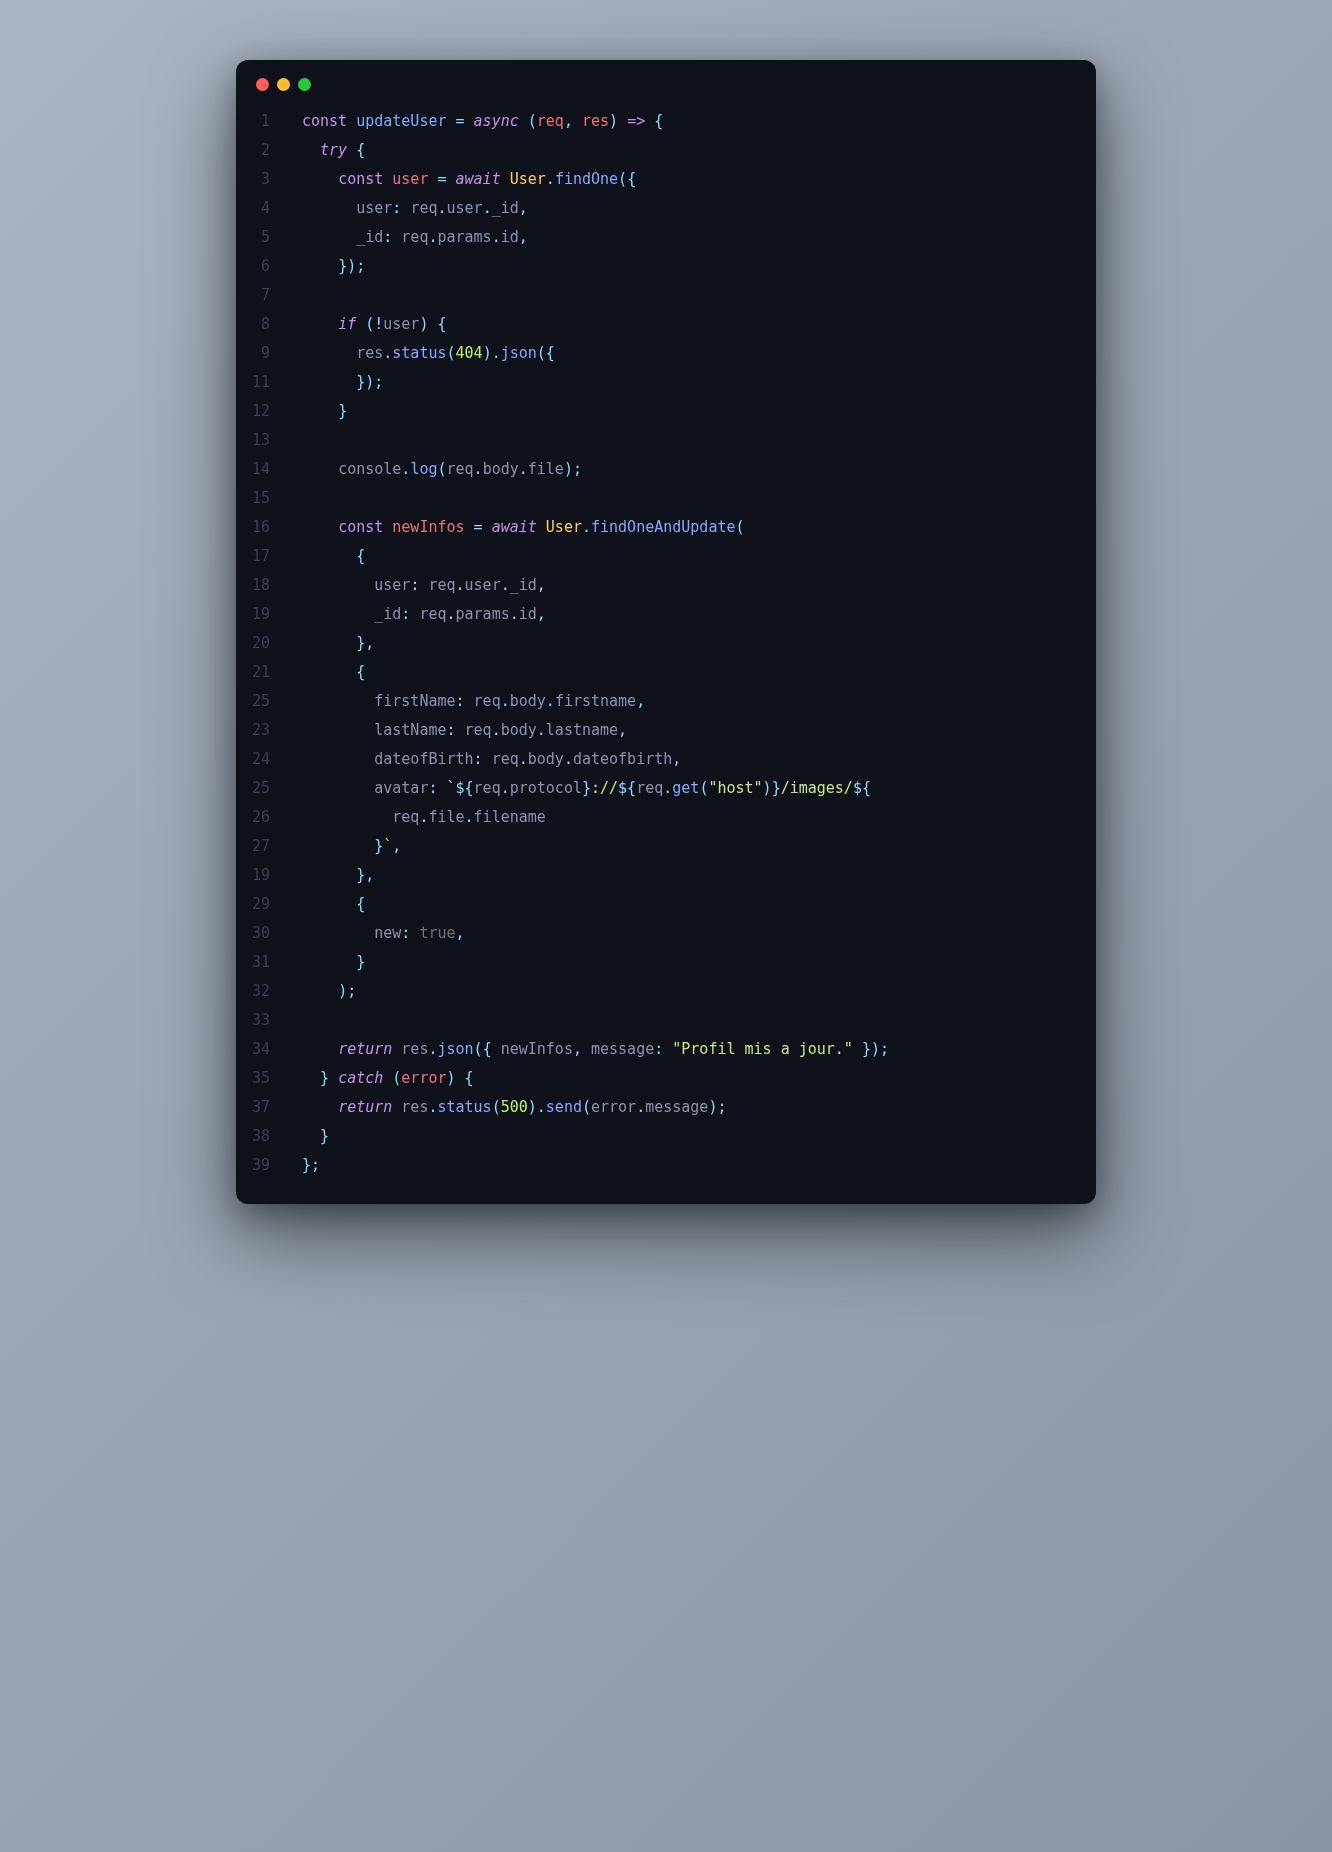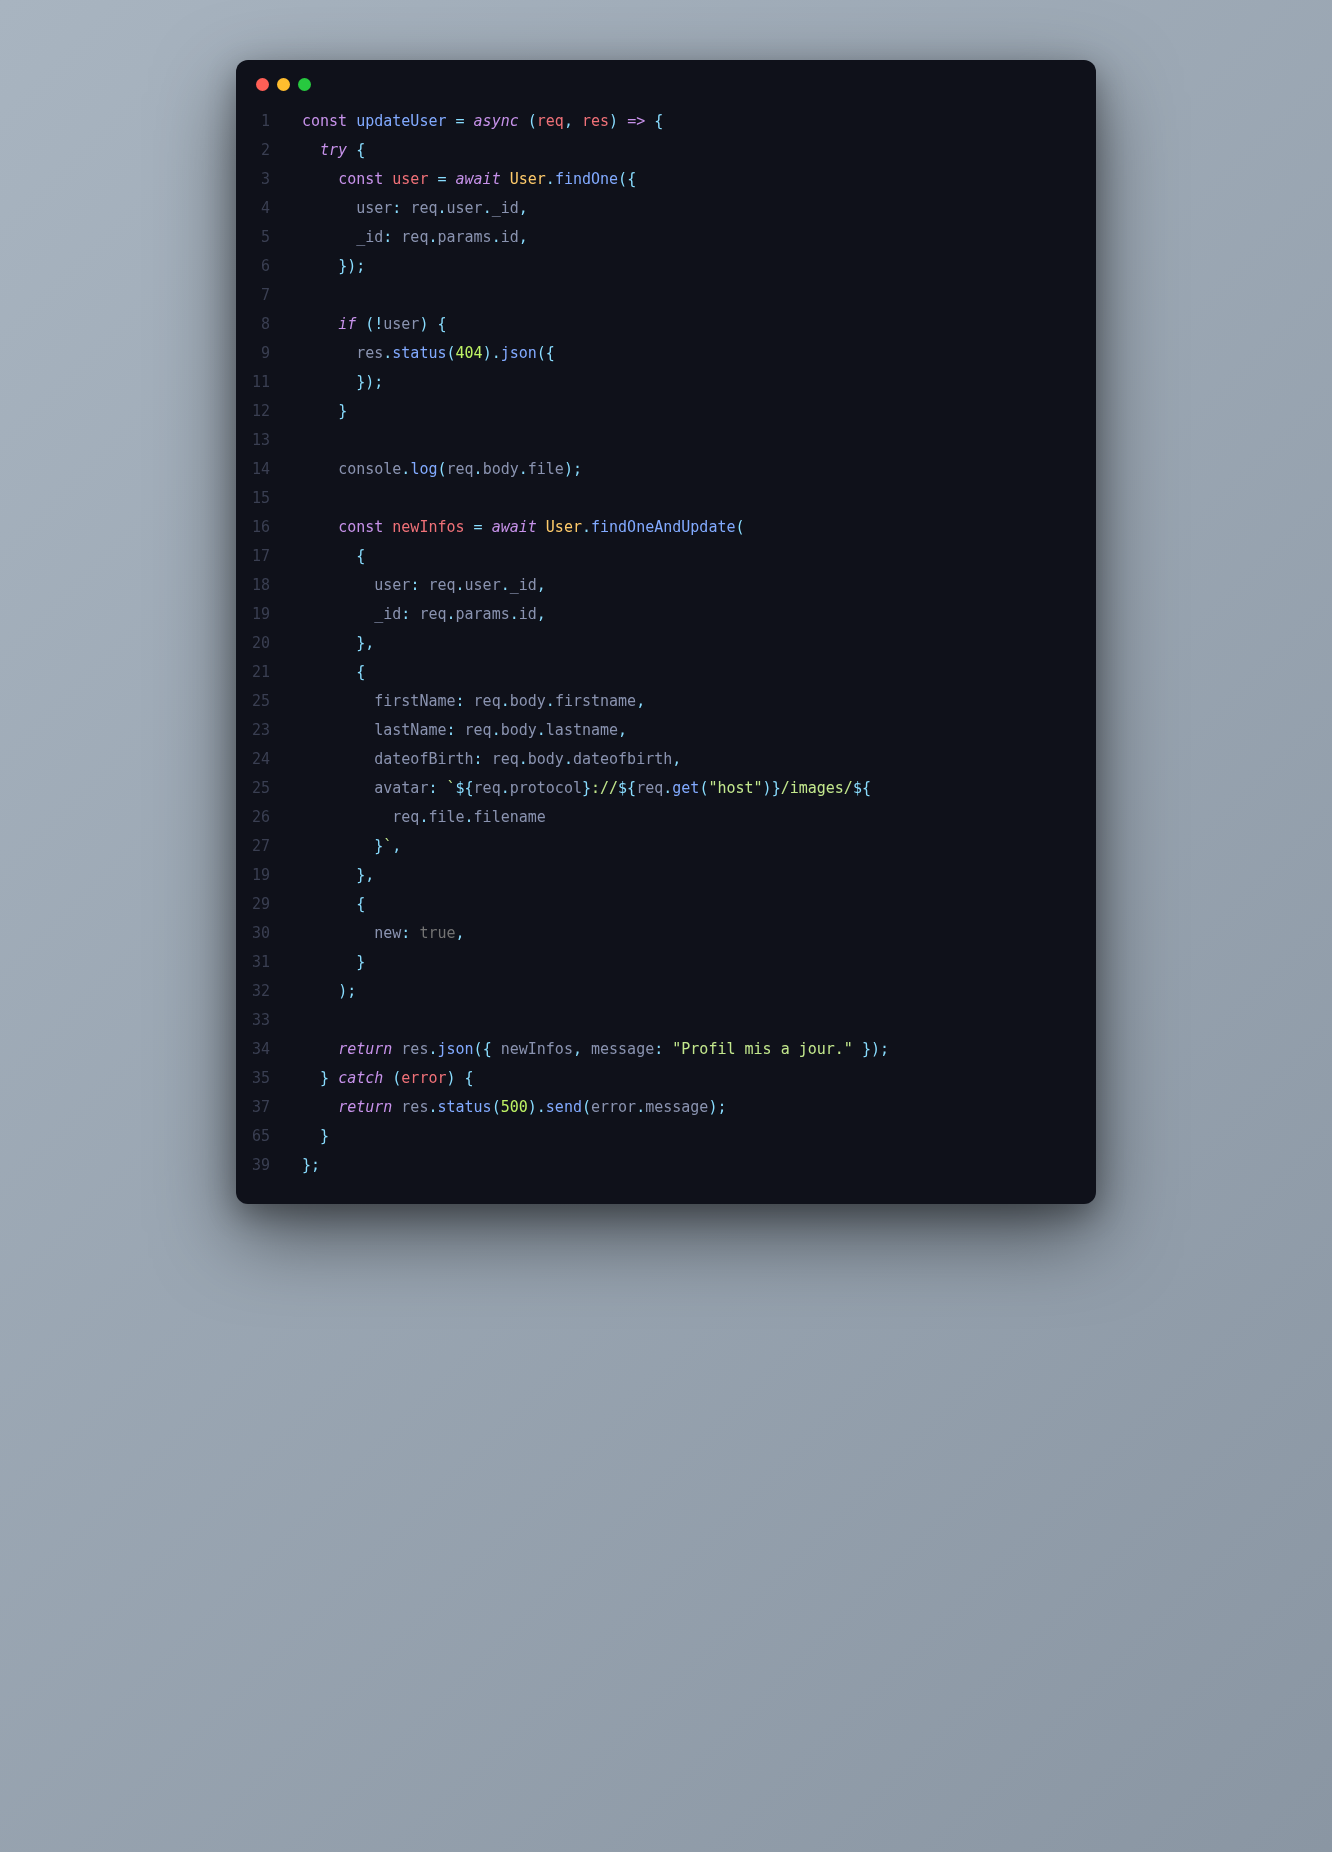--- a/index.html
+++ b/index.html
@@ -102,16 +102,16 @@
       <div class="line"><div class="gutter">27</div><div class="code"><span>        </span><span class="tmpl">}</span><span class="str">`</span><span class="op">,</span></div></div>
       <div class="line"><div class="gutter">19</div><div class="code"><span>      </span><span class="op">}</span><span class="op">,</span></div></div>
       <div class="line"><div class="gutter">29</div><div class="code"><span>      </span><span class="op">{</span></div></div>
       <div class="line"><div class="gutter">30</div><div class="code"><span>        </span><span class="ident">new</span><span class="op">:</span><span> </span><span class="bool">true</span><span class="op">,</span></div></div>
       <div class="line"><div class="gutter">31</div><div class="code"><span>      </span><span class="op">}</span></div></div>
       <div class="line"><div class="gutter">32</div><div class="code"><span>    </span><span class="op">)</span><span class="op">;</span></div></div>
       <div class="line"><div class="gutter">33</div><div class="code">&nbsp;</div></div>
       <div class="line"><div class="gutter">34</div><div class="code"><span>    </span><span class="kw">return</span><span> </span><span class="ident">res</span><span class="op">.</span><span class="fn">json</span><span class="op">(</span><span class="op">{</span><span> </span><span class="ident">newInfos</span><span class="op">,</span><span> </span><span class="ident">message</span><span class="op">:</span><span> </span><span class="str">"Profil mis a jour."</span><span> </span><span class="op">}</span><span class="op">)</span><span class="op">;</span></div></div>
       <div class="line"><div class="gutter">35</div><div class="code"><span>  </span><span class="op">}</span><span> </span><span class="kw">catch</span><span> </span><span class="op">(</span><span class="var">error</span><span class="op">)</span><span> </span><span class="op">{</span></div></div>
       <div class="line"><div class="gutter">37</div><div class="code"><span>    </span><span class="kw">return</span><span> </span><span class="ident">res</span><span class="op">.</span><span class="fn">status</span><span class="op">(</span><span class="num">500</span><span class="op">)</span><span class="op">.</span><span class="fn">send</span><span class="op">(</span><span class="ident">error</span><span class="op">.</span><span class="ident">message</span><span class="op">)</span><span class="op">;</span></div></div>
-      <div class="line"><div class="gutter">65</div><div class="code"><span>  </span><span class="op">}</span></div></div>
+      <div class="line"><div class="gutter">38</div><div class="code"><span>  </span><span class="op">}</span></div></div>
       <div class="line"><div class="gutter">39</div><div class="code"><span class="op">}</span><span class="op">;</span></div></div>
     </div>
 </div>
 
 </body></html>

